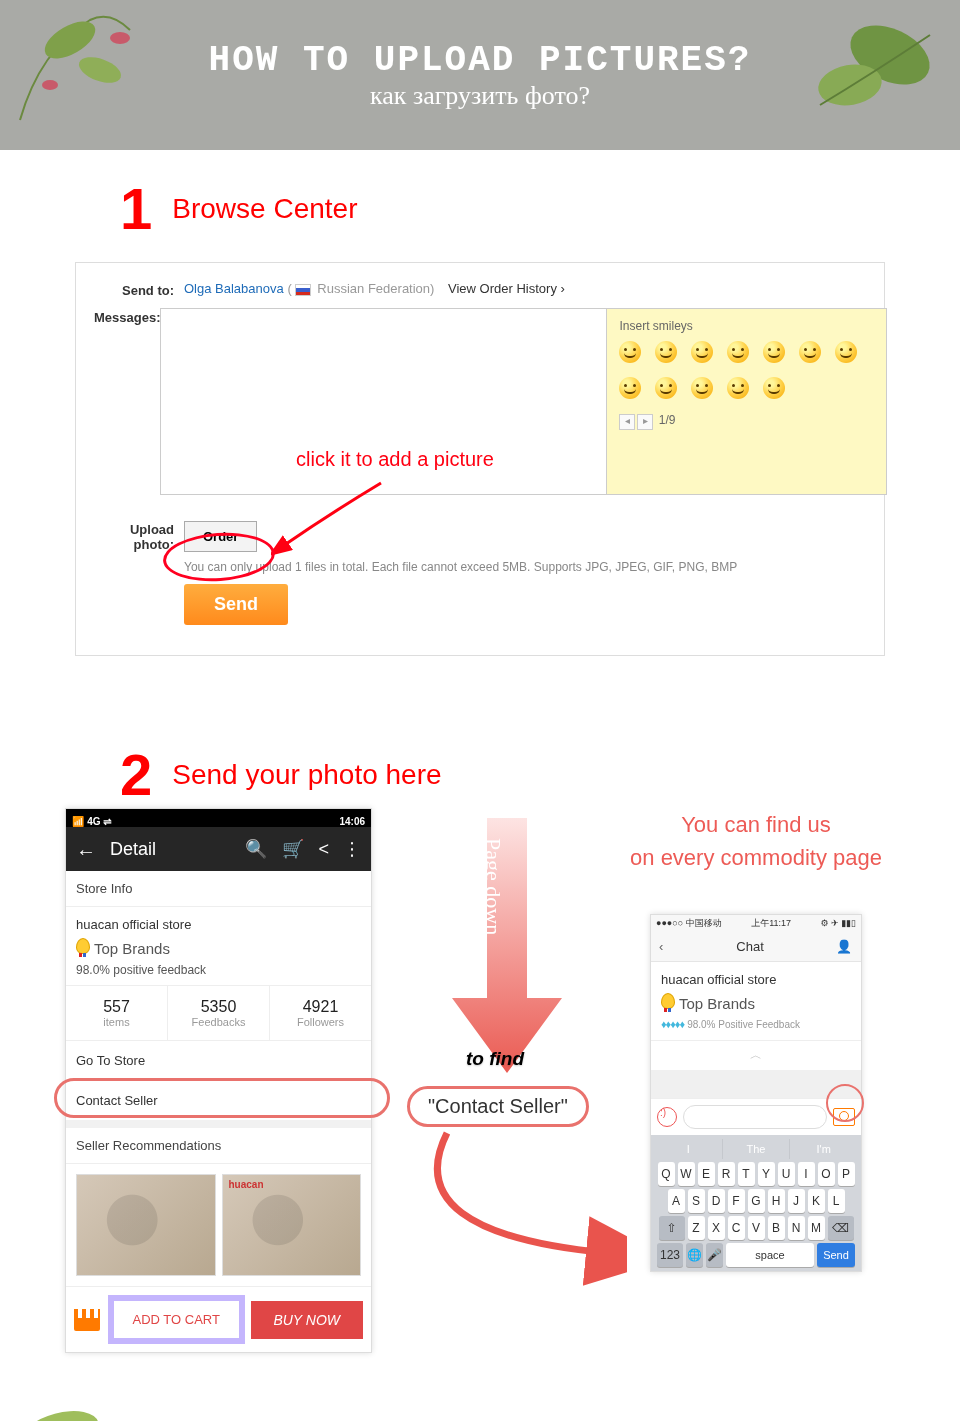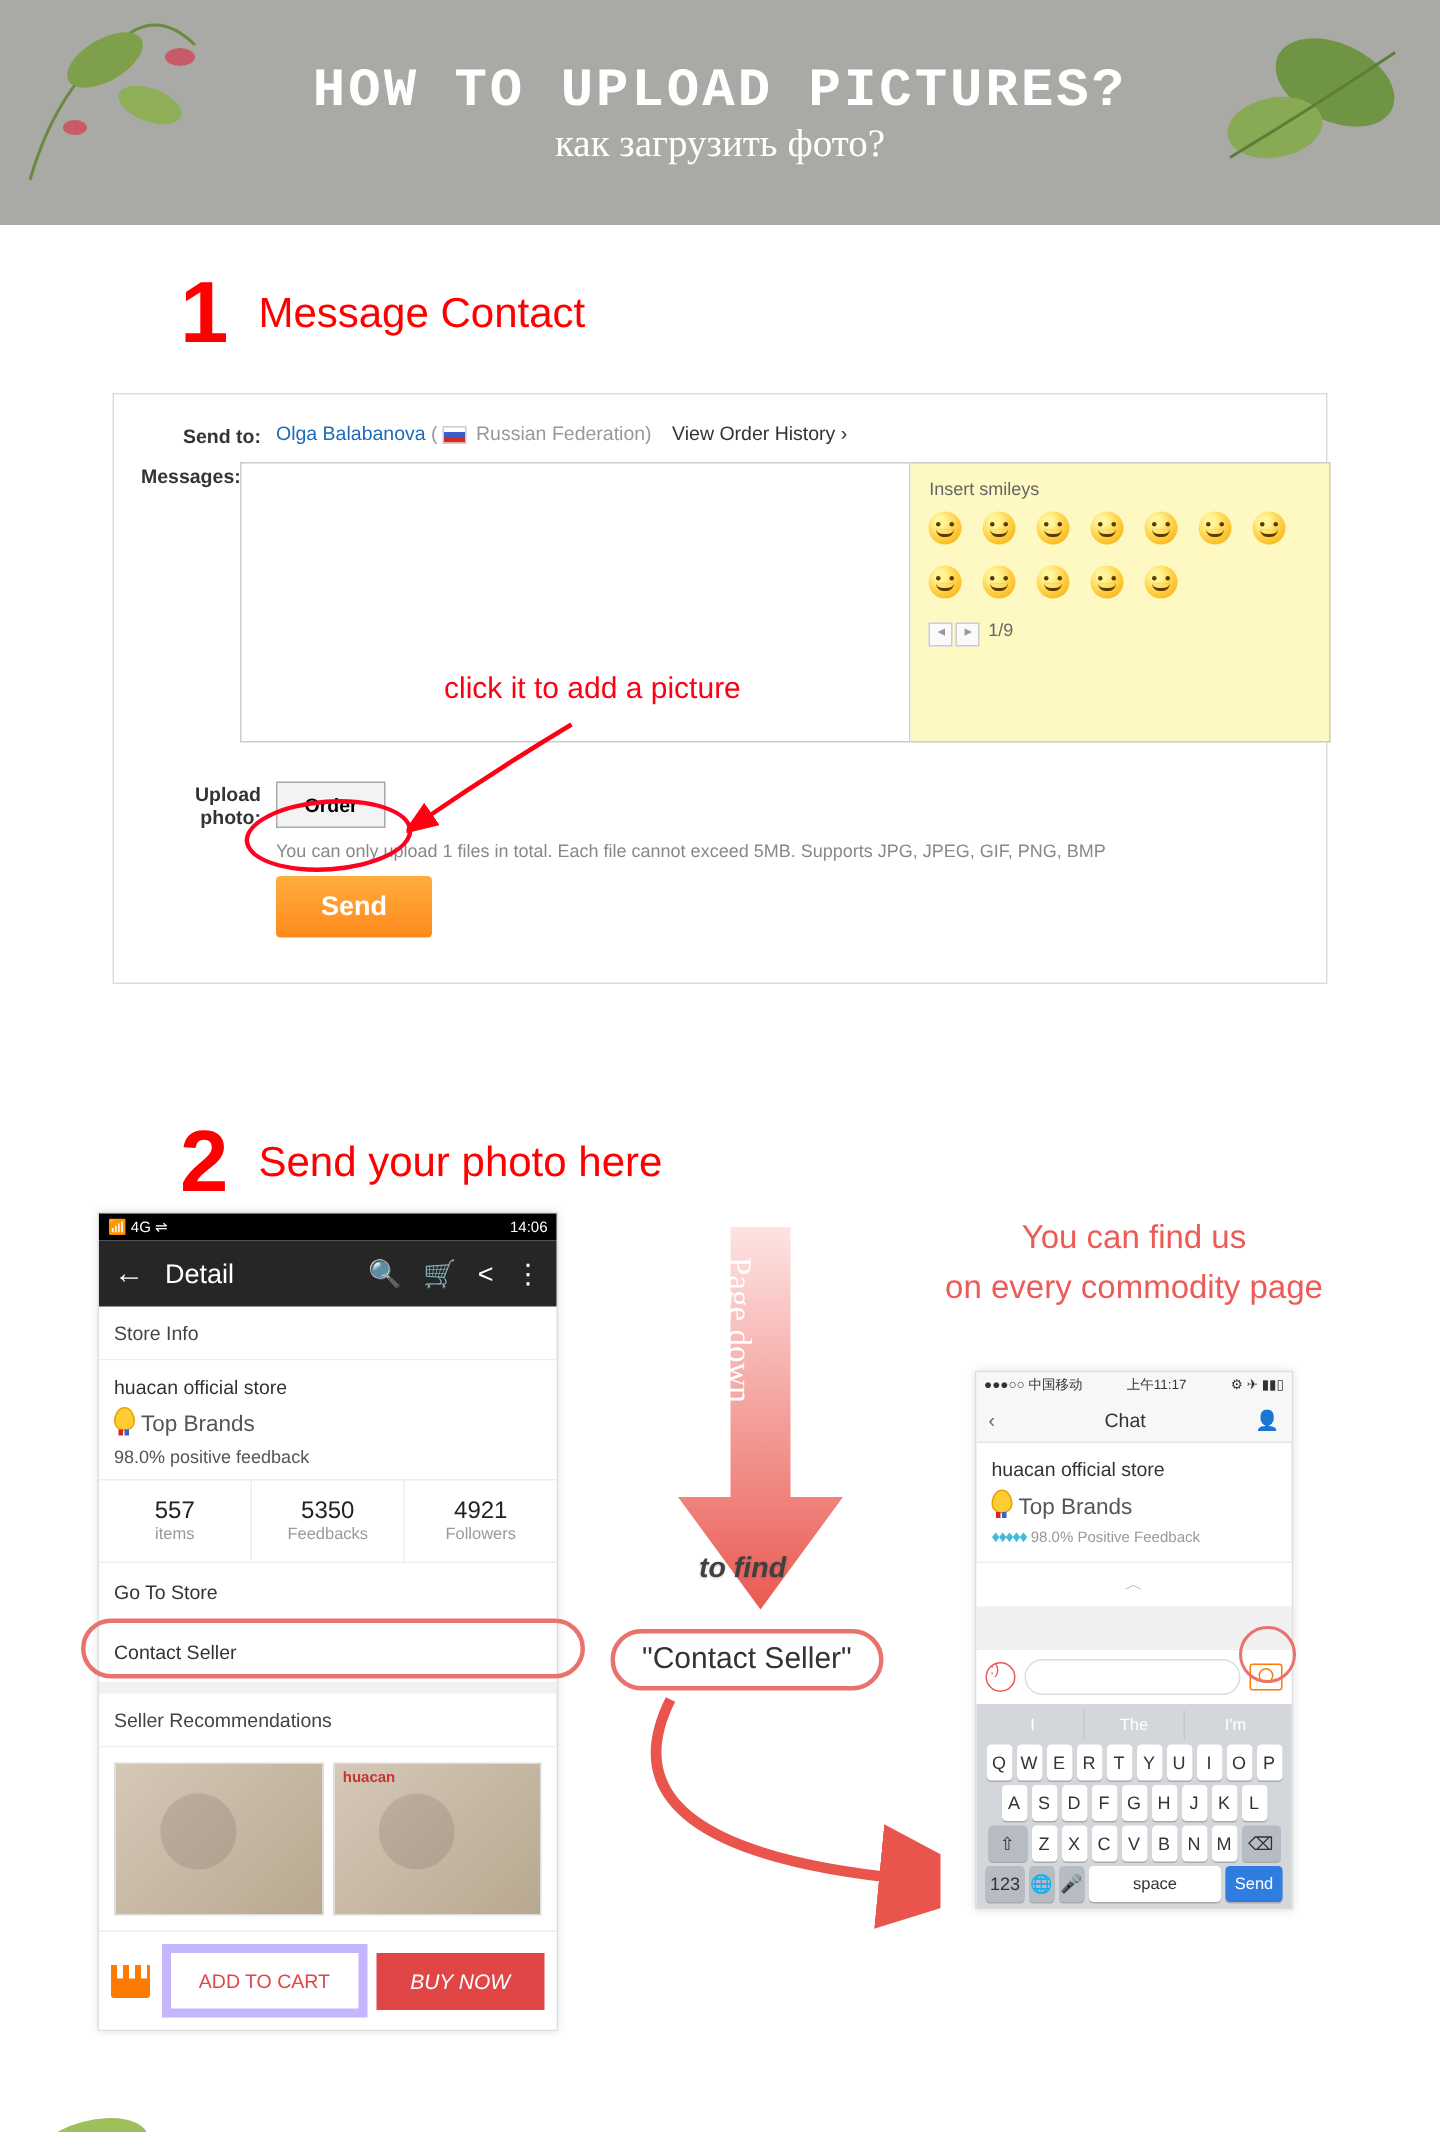--- a/index.html
+++ b/index.html
@@ -44,21 +44,21 @@
   .browse-btn{border:1px solid #aaa;background:#f3f3f3;padding:7px 18px;font-size:13px;font-weight:700;margin-left:10px;position:relative;}
   .browse-oval{position:absolute;left:87px;top:270px;width:106px;height:42px;border:3px solid #ff0020;border-radius:50%;transform:rotate(-4deg);pointer-events:none;}
   .up-hint{font-size:12px;color:#888;margin:8px 0 10px 90px;}
   .send-btn{background:linear-gradient(#ffad3e,#ff8a1c);color:#fff;font-weight:700;font-size:18px;padding:10px 30px;border:none;border-radius:3px;margin-left:90px;}
   .click-hint{position:absolute;left:220px;top:185px;color:#ff0012;font-size:20px;}
   .click-arrow{position:absolute;left:195px;top:210px;pointer-events:none;}
 
   
   .phones-row{display:flex;padding:0 65px 40px 65px;position:relative;}
   .phone{width:305px;border:1px solid #ddd;background:#fff;box-shadow:0 0 6px #0002;}
-  .statusbar{height:18px;background:#000;color:#fff;font-size:10px;display:flex;align-items:center;justify-content:space-between;padding:0 6px;}
+  .statusbar{height:18px;background:#000;color:#fff;font-size:10px;display:flex;align-items:flex-end;justify-content:space-between;padding:0 6px;font-weight:bold;}
   .statusbar span{font-size:10px;}
   .p-titlebar{height:44px;background:#262626;color:#fff;display:flex;align-items:center;padding:0 10px;font-size:18px;}
   .p-titlebar .back{margin-right:14px;font-size:20px;}
   .p-titlebar .ptitle{flex:0 0 auto;margin-right:auto;}
   .p-titlebar .icn{margin-left:14px;font-size:18px;}
   .p-section{padding:10px;font-size:13px;color:#333;background:#fff;}
   .p-sechead{font-size:13px;color:#444;padding:10px;border-bottom:1px solid #eee;}
   .store-name{font-size:13px;color:#333;}
   .top-brands{font-size:15px;color:#555;margin-top:6px;}
   .medal{display:inline-block;width:12px;height:14px;border-radius:50% 50% 50% 50%/60% 60% 40% 40%;background:#ffcc33;border:1px solid #e0a400;margin-right:4px;position:relative;}
@@ -79,21 +79,21 @@
   .p-bottom{display:flex;align-items:center;padding:8px;background:#fff;border-top:1px solid #eee;}
   .storeicn{width:26px;height:22px;background:#ff7a00;margin-right:8px;border-radius:2px;position:relative;}
   .storeicn::before{content:"";position:absolute;left:0;right:0;top:0;height:9px;background:repeating-linear-gradient(90deg,#ff7a00 0 4px,#fff 4px 8px);}
   .add-btn{flex:1;border:6px solid #c4b5fd;color:#e04646;background:#fff;text-align:center;padding:11px 6px;font-size:13px;margin-right:6px;}
   .buy-btn{flex:1;background:#e04646;color:#ffffff;text-align:center;padding:11px 0;font-size:14px;font-style:italic;}
 
   
   .midcol{position:relative;flex:0 0 235px;margin-left:10px;}
   .big-arrow{position:absolute;left:70px;top:10px;}
   .pagedown-txt{position:absolute;left:98px;top:30px;writing-mode:vertical-rl;font-size:22px;color:#fff;font-family:Georgia,serif;}
-  .tofind{position:absolute;left:84px;top:227px;color:#404040;font-size:19px;font-style:italic;font-weight:700;text-shadow:0 1px 2px #0003;}
+  .tofind{position:absolute;left:84px;top:240px;color:#000000;font-size:19px;font-style:italic;font-weight:700;text-shadow:0 1px 2px #0003;}
   .cs-pill{position:absolute;left:25px;top:278px;border:3px solid #e9726d;border-radius:22px;padding:6px 18px;font-size:20px;color:#333;}
   .curve-arrow{position:absolute;left:25px;top:315px;}
 
   
   .rightcol{flex:1;margin-left:0;}
   .findus{color:#ed5b56;font-size:22px;text-align:center;line-height:1.5;margin-bottom:40px;}
   .phone2{width:210px;margin:0 auto;border:1px solid #ddd;background:#fff;box-shadow:0 0 6px #0002;position:relative;}
   .ios-status{height:16px;font-size:9px;color:#333;display:flex;justify-content:space-between;align-items:center;padding:0 5px;background:#f7f7f7;}
   .ios-nav{height:30px;display:flex;align-items:center;justify-content:space-between;padding:0 8px;font-size:13px;background:#f7f7f7;border-bottom:1px solid #e5e5e5;}
   .ios-nav .chv{color:#666;}
@@ -143,21 +143,21 @@
           <ellipse cx="60" cy="90" rx="32" ry="20" fill="#88aa55" transform="rotate(-10 60 90)"></ellipse>
           <path d="M30,110 Q80,80 140,40" stroke="#5d7d38" stroke-width="2" fill="none"></path>
         </svg>
   </div>
   <div class="hero-title">HOW TO UPLOAD PICTURES?</div>
   <div class="hero-sub">как загрузить фото?</div>
 </div>
 
 <div class="step">
   <div class="step-num">1</div>
-  <div class="step-title">Message Contact</div>
+  <div class="step-title">Browse Center</div>
 </div>
 
 <div class="mc-panel">
   <div class="mc-row">
     <div class="mc-label">Send to:</div>
     <div class="mc-val">
       <span class="link-blue">Olga Balabanova</span>
       <span class="country">(<span class="flag"></span> <span>Russian Federation</span>)</span>
       <span class="voh">View Order History ›</span>
     </div>

